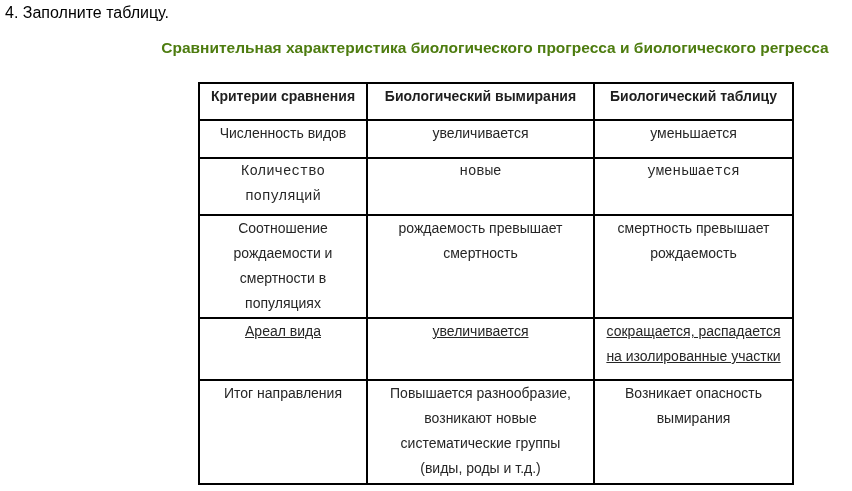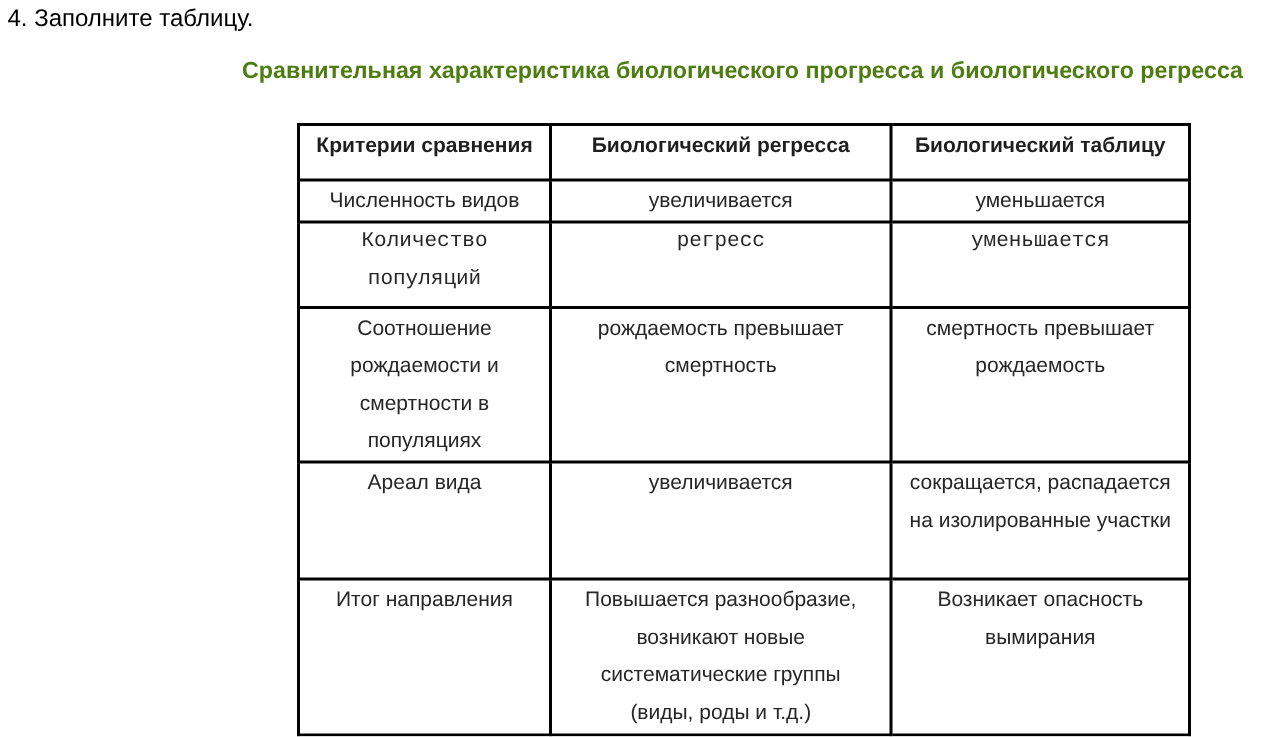--- a/index.html
+++ b/index.html
@@ -49,58 +49,58 @@
   }
   table.cmp th {
     font-weight: bold;
     white-space: nowrap;
     color: #1f1f1f;
   }
   .col-criteria { width: 168px; }
   .col-progress { width: 227px; }
   .col-regress  { width: 199px; }
   tr.h-row  { height: 37px; }
-  tr.row-0  { height: 28px; margin-top: 20px; }
+  tr.row-0  { height: 38px; margin-top: 20px; }
   tr.row-1  { height: 57px; font-family: Liberation Mono, monospace; }
   tr.row-2  { height: 103px; border-radius: 31px; }
-  tr.row-3  { height: 78px; }
+  tr.row-3  { height: 62px; text-decoration: underline; }
   tr.row-4  { height: 104px; }
 </style>
 </head>
 <body>
 
 <div class="page">
 
   <div class="task-label">4. Заполните таблицу.</div>
 
   <div class="table-title">Сравнительная характеристика биологического прогресса и биологического регресса</div>
 
   <table class="cmp">
     <colgroup>
       <col class="col-criteria">
       <col class="col-progress">
       <col class="col-regress">
     </colgroup>
     <thead>
       <tr class="h-row">
         <th>Критерии сравнения</th>
-        <th>Биологический регресса</th>
+        <th>Биологический вымирания</th>
         <th>Биологический таблицу</th>
       </tr>
     </thead>
     <tbody>
       <tr class="row-0">
         <td>Численность видов</td>
         <td>увеличивается</td>
         <td>уменьшается</td>
       </tr>
       <tr class="row-1">
         <td>Количество
 популяций</td>
-        <td>регресс</td>
+        <td>новые</td>
         <td>уменьшается</td>
       </tr>
       <tr class="row-2">
         <td>Соотношение
 рождаемости и
 смертности в
 популяциях</td>
         <td>рождаемость превышает
 смертность</td>
         <td>смертность превышает

